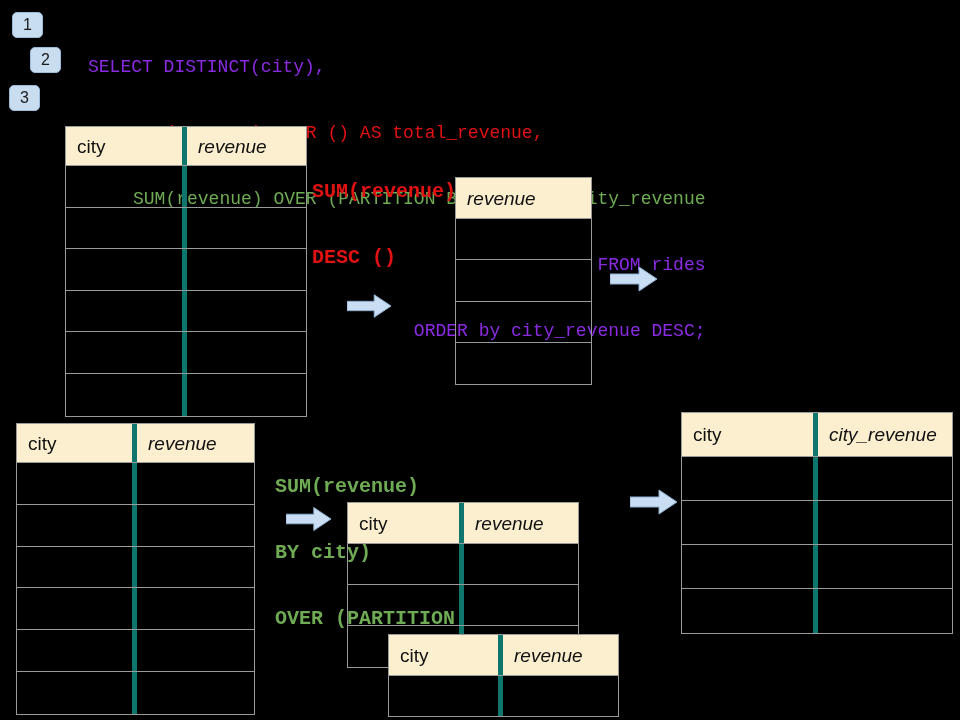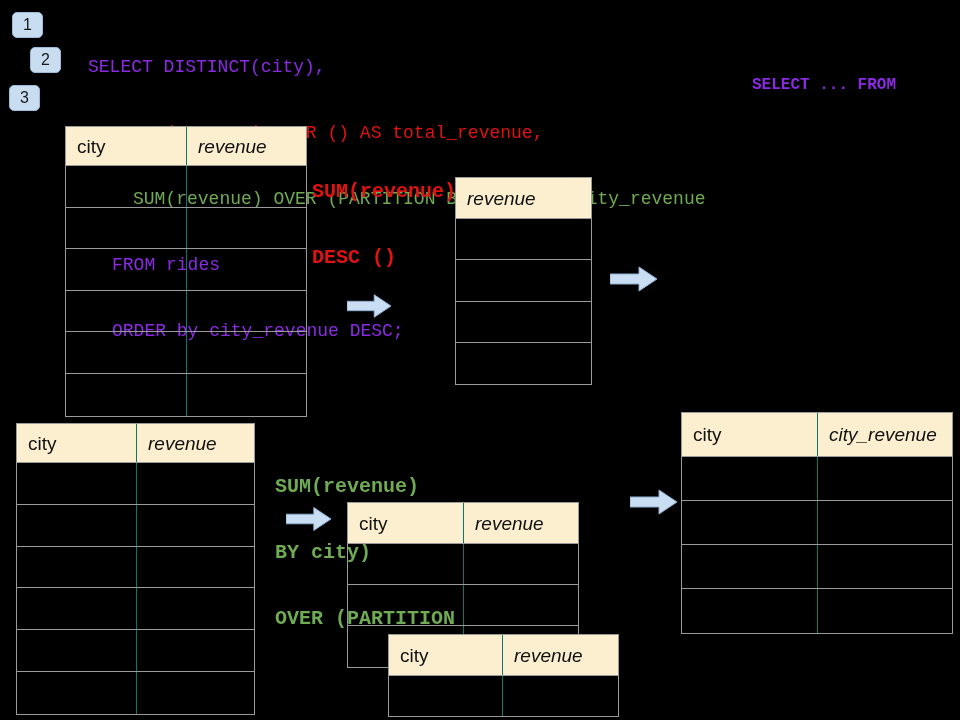--- a/index.html
+++ b/index.html
@@ -20,21 +20,21 @@
   .badge2{left:30px;top:47px;}
   .badge3{left:9px;top:85px;}
 
   
   .sql{
     position:absolute;left:88px;top:12px;
     font-family:"Liberation Mono","DejaVu Sans Mono",monospace;
     font-weight:normal;font-size:18px;line-height:22px;white-space:pre;
   }
   .sql .ln2,.sql .ln3{margin-left:45px;}
-  .sql .ln4,.sql .ln5{margin-left:24px;}
+  .sql .ln4,.sql .ln5{margin-left:24px;text-align:right;}
   .c-purple{color:#8A2BE2;}
   .c-red{color:#E01212;}
   .c-green{color:#6FAB54;}
 
   .side-note{
     position:absolute;left:752px;top:33px;
     font-family:"Liberation Mono","DejaVu Sans Mono",monospace;
     font-weight:bold;font-size:16px;line-height:21px;white-space:pre;
     color:#8A2BE2;
   }
@@ -48,21 +48,21 @@
   .label-partition{left:275px;top:432px;color:#6FAB54;}
 
   
   .tbl{
     position:absolute;border:1px solid #9a9a9a;background:transparent;
   }
   .tr{display:flex;box-sizing:border-box;border-bottom:1px solid #9a9a9a;}
   .tr:last-child{border-bottom:none;}
   .tr.head{height:var(--hh);}
   .tr.body{height:var(--rh);}
-  .cell{box-sizing:border-box;border-right:1px solid #0f766e;height:100%;}
+  .cell{box-sizing:border-box;border-right:5px solid #0f766e;height:100%;}
   .cell:last-child{border-right:none;font-style:italic;}
   .cell:nth-child(1){width:var(--c1);}
   .cell:nth-child(2){width:var(--c2);}
   .th{
     background:#FCEFD0;color:#111;
     font:19px/1 "Liberation Sans",sans-serif;
     display:flex;align-items:center;padding-left:11px;
   }
   .t1{left:65px;top:126px;--hh:39px;--rh:41.6px;--c1:121px;--c2:119px;}
   .t2{left:455px;top:177px;--hh:41px;--rh:41.3px;--c1:135px;}
@@ -88,21 +88,20 @@
 
 <div class="sql">
   <div class="ln1 c-purple">SELECT DISTINCT(city),</div>
   <div class="ln2 c-red">SUM(revenue) OVER () AS total_revenue,</div>
   <div class="ln3 c-green">SUM(revenue) OVER (PARTITION BY city) as city_revenue</div>
   <div class="ln4 c-purple">FROM rides</div>
   <div class="ln5 c-purple">ORDER by city_revenue DESC;</div>
 </div>
 
 <div class="side-note">
-  <div>SELECT ... FROM</div>
 </div>
 
 <div class="fn-label label-total">
   <div>SUM(revenue)</div>
   <div>DESC ()</div>
 </div>
 
 <div class="fn-label label-partition">
   <div>SUM(revenue)</div>
   <div>BY city)</div>

